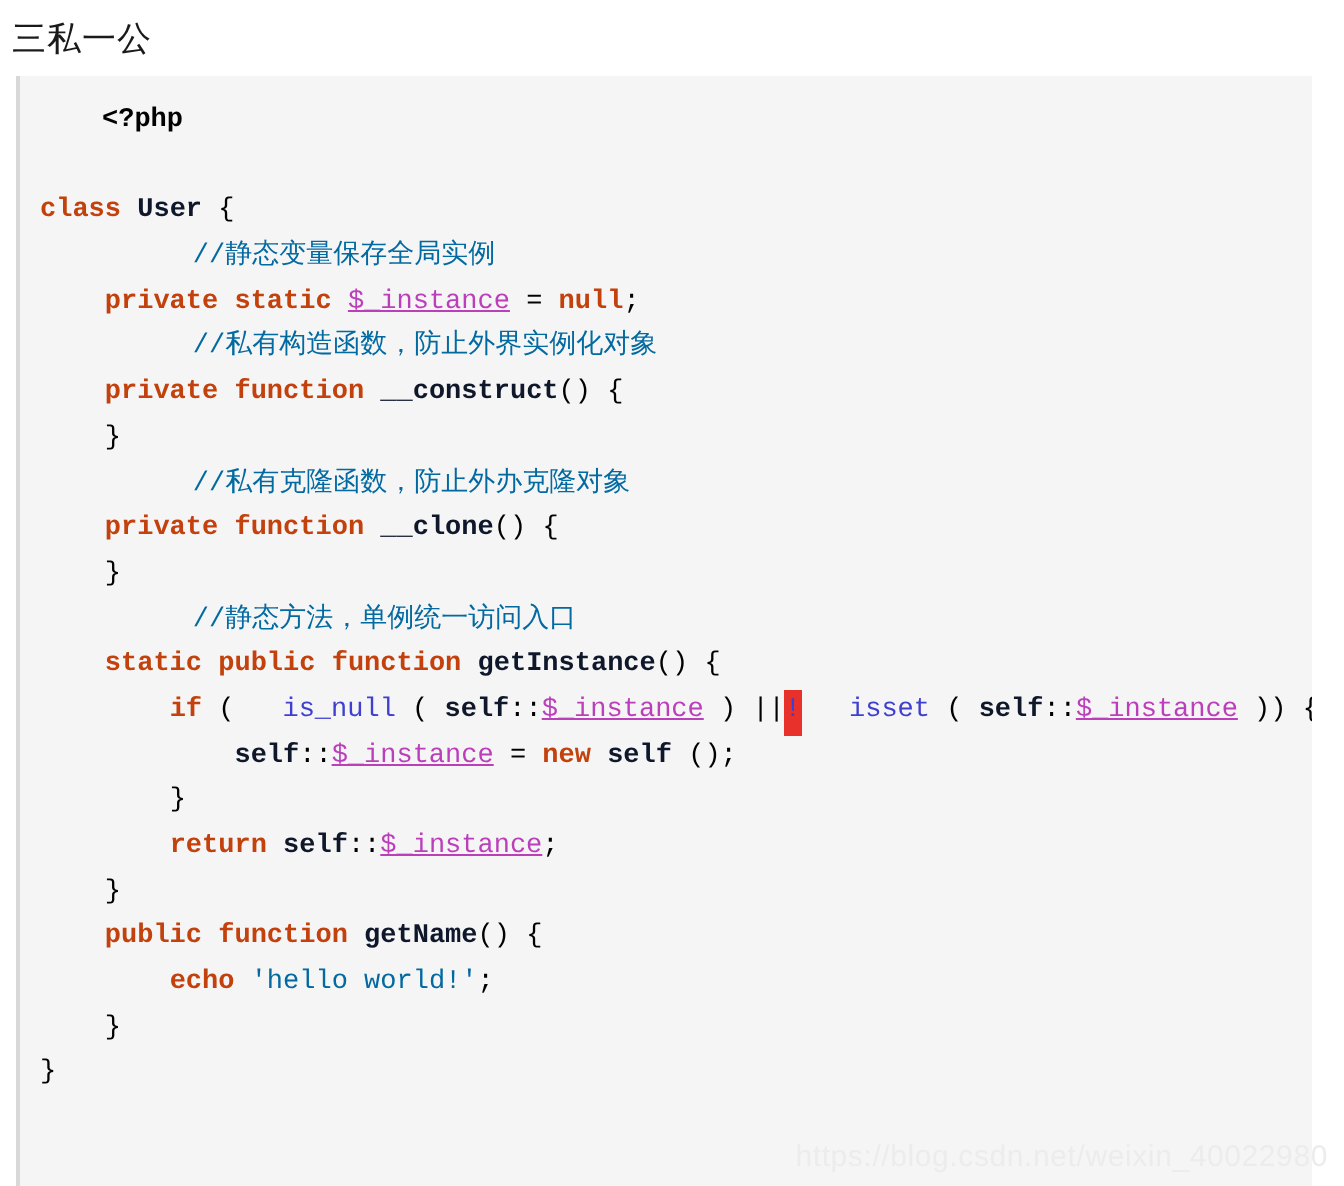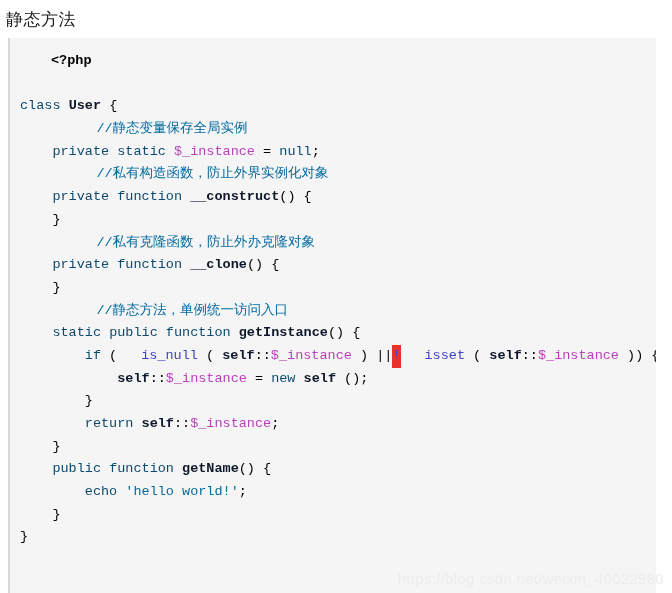--- a/index.html
+++ b/index.html
@@ -40,23 +40,23 @@
     font-family: "Liberation Mono", "DejaVu Sans Mono", monospace;
     font-size: 13.5px;
     line-height: 22.7px;
     white-space: pre;
     color: #000000;
   }
   .ln { display: block; height: 22.7px; }
   .blank { display: block; height: 22.7px; }
 
   
-  .kw       { color: #0c4a6e; }      
+  .kw       { color: #c2410c; font-weight: bold; }      
   .fn       { color: #3f3fd0; margin-left: 24px; }      
-  .var      { color: #bb3fbb; }      
+  .var      { color: #bb3fbb; text-decoration: underline; }      
   .cmt      { color: #0369a1; margin-left: 44px; }      
   .plain    { color: #000000; }
   .ident    { color: #0f172a; font-weight: bold; }
   .tag      { color: #000000; font-weight: bold; margin-left: 31px; } 
   .str      { color: #0369a1; }
   .punct    { color: #000000; }
   .cursorchar {
     color: #3f3fd0;
     background: #e8312a;
     display: inline-block;
@@ -69,19 +69,19 @@
     font-size: 15px;
     color: #ececec;
     letter-spacing: 0.3px;
     user-select: none;
     white-space: nowrap;
   }
 </style>
 </head>
 <body>
 
-<h1 class="page-title">静态方法</h1>
+<h1 class="page-title">三私一公</h1>
 
 <div class="code-block">
   <div class="code-inner" id="code-inner"><span class="ln"><span class="tag">&lt;?php</span></span><span class="blank"></span><span class="ln"><span class="kw">class</span><span class="plain"> </span><span class="ident">User</span><span class="plain"> </span><span class="punct">{</span></span><span class="ln">    <span class="cmt">//静态变量保存全局实例</span></span><span class="ln">    <span class="kw">private</span><span class="plain"> </span><span class="kw">static</span><span class="plain"> </span><span class="var">$_instance</span><span class="plain"> = </span><span class="kw">null</span><span class="punct">;</span></span><span class="ln">    <span class="cmt">//私有构造函数，防止外界实例化对象</span></span><span class="ln">    <span class="kw">private</span><span class="plain"> </span><span class="kw">function</span><span class="plain"> </span><span class="ident">__construct</span><span class="punct">()</span><span class="plain"> </span><span class="punct">{</span></span><span class="ln">    <span class="punct">}</span></span><span class="ln">    <span class="cmt">//私有克隆函数，防止外办克隆对象</span></span><span class="ln">    <span class="kw">private</span><span class="plain"> </span><span class="kw">function</span><span class="plain"> </span><span class="ident">__clone</span><span class="punct">()</span><span class="plain"> </span><span class="punct">{</span></span><span class="ln">    <span class="punct">}</span></span><span class="ln">    <span class="cmt">//静态方法，单例统一访问入口</span></span><span class="ln">    <span class="kw">static</span><span class="plain"> </span><span class="kw">public</span><span class="plain"> </span><span class="kw">function</span><span class="plain"> </span><span class="ident">getInstance</span><span class="punct">()</span><span class="plain"> </span><span class="punct">{</span></span><span class="ln">        <span class="kw">if</span><span class="plain"> (</span><span class="fn">is_null</span><span class="plain"> ( </span><span class="ident">self</span><span class="punct">::</span><span class="var">$_instance</span><span class="plain"> ) </span><span class="punct">||</span><span class="cursorchar">!</span><span class="fn">isset</span><span class="plain"> ( </span><span class="ident">self</span><span class="punct">::</span><span class="var">$_instance</span><span class="plain"> )) </span><span class="punct">{</span></span><span class="ln">            <span class="ident">self</span><span class="punct">::</span><span class="var">$_instance</span><span class="plain"> = </span><span class="kw">new</span><span class="plain"> </span><span class="ident">self</span><span class="plain"> </span><span class="punct">();</span></span><span class="ln">        <span class="punct">}</span></span><span class="ln">        <span class="kw">return</span><span class="plain"> </span><span class="ident">self</span><span class="punct">::</span><span class="var">$_instance</span><span class="punct">;</span></span><span class="ln">    <span class="punct">}</span></span><span class="ln">    <span class="kw">public</span><span class="plain"> </span><span class="kw">function</span><span class="plain"> </span><span class="ident">getName</span><span class="punct">()</span><span class="plain"> </span><span class="punct">{</span></span><span class="ln">        <span class="kw">echo</span><span class="plain"> </span><span class="str">'hello world!'</span><span class="punct">;</span></span><span class="ln">    <span class="punct">}</span></span><span class="ln"><span class="punct">}</span></span><span class="blank"></span><span class="blank"></span></div>
 </div>
 
 <div class="watermark">https://blog.csdn.net/weixin_40022980</div>
 
 </body></html>

